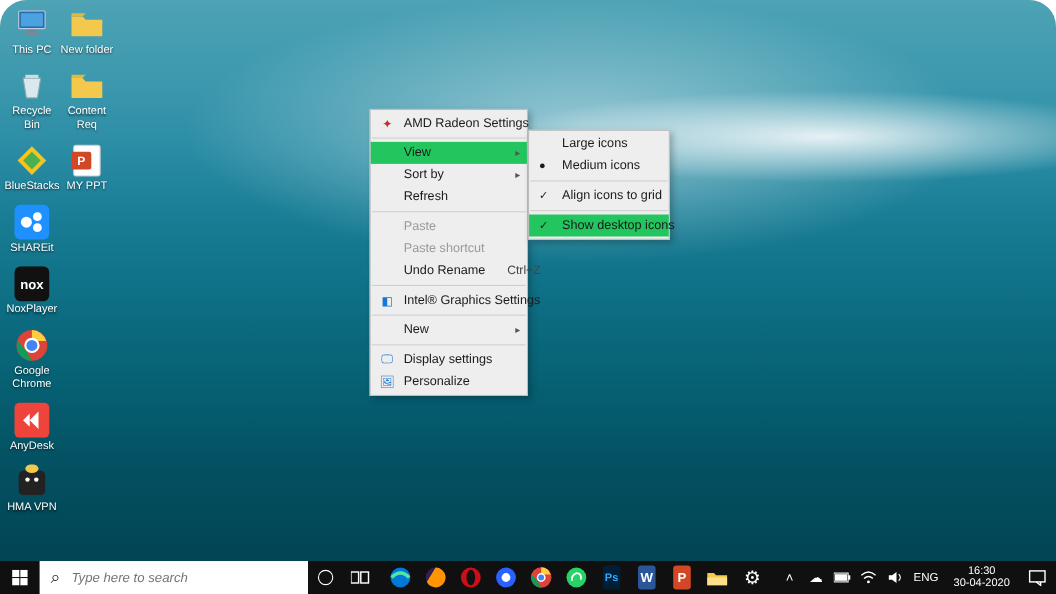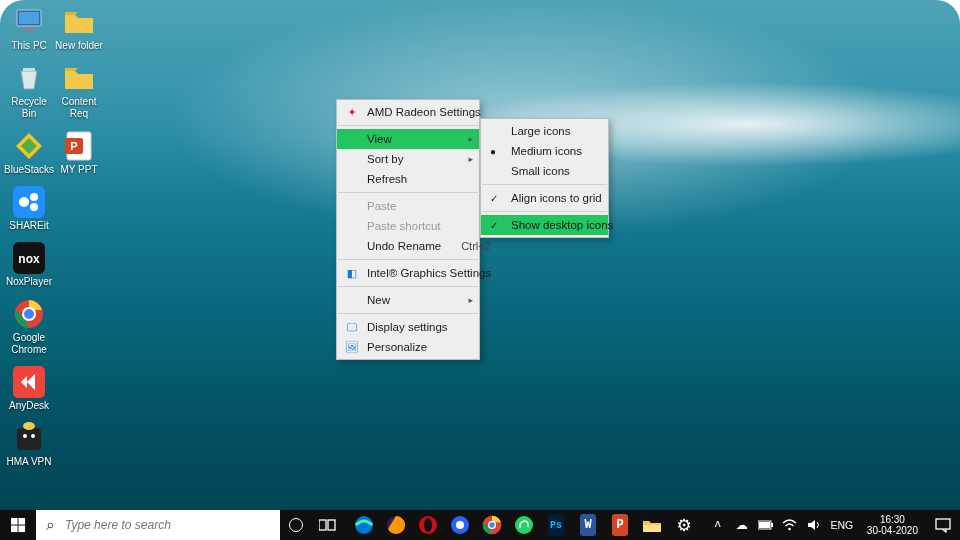--- a/index.html
+++ b/index.html
@@ -62,21 +62,21 @@
 #start svg { width:15px; height:15px; }
 #search { display:flex; align-items:center; background:#fff; color:#666; height:30px; width:244px; padding:0 10px; gap:10px; }
 #search input { border:none; outline:none; font-size:12px; color:#a16207; flex:1; background:transparent;font-style:italic; }
 .task-icon { width:32px; height:30px; display:flex; align-items:center; justify-content:center; }
 .pinned { display:flex; margin-left:4px; }
 #tray { margin-left:auto; display:flex; align-items:center; height:100%; padding-right:4px; gap:6px; }
 .tray-icon { width:18px; display:flex; align-items:center; justify-content:center; font-size:12px; color:#fff; }
 #clock { text-align:center; font-size:10px; line-height:11px; padding:0 6px; }
 #notif { width:26px; display:flex; align-items:center; justify-content:center; }
 
-.sq { width:16px; height:22px; border-radius:3px; display:flex; align-items:center; justify-content:center; font-size:12px; font-weight:bold; color:#fff;font-family:Liberation Mono, monospace; }
+.sq { width:16px; height:22px; border-radius:3px; display:flex; align-items:center; justify-content:center; font-size:12px; font-weight:bold; color:#fff; }
 </style>
 </head>
 <body>
 
 <div id="desktop">
 
   <div class="desk-icons">
     <div class="desk-icon">
       <div class="glyph">
           <svg width="32" height="28">
@@ -241,23 +241,20 @@
       </div>
   </div>
 
   <div id="menu2" class="ctxmenu submenu">
     <div class="row">
         <span>Large icons</span>
       </div>
     <div class="row">
         <span class="mark">●</span>
         <span>Medium icons</span>
-      </div>
-    <div class="row">
-        <span>Small icons</span>
       </div>
     <div class="sep"></div>
     <div class="row">
         <span class="mark">✓</span>
         <span>Align icons to grid</span>
       </div>
     <div class="sep"></div>
     <div class="row hover">
         <span class="mark">✓</span>
         <span>Show desktop icons</span>

